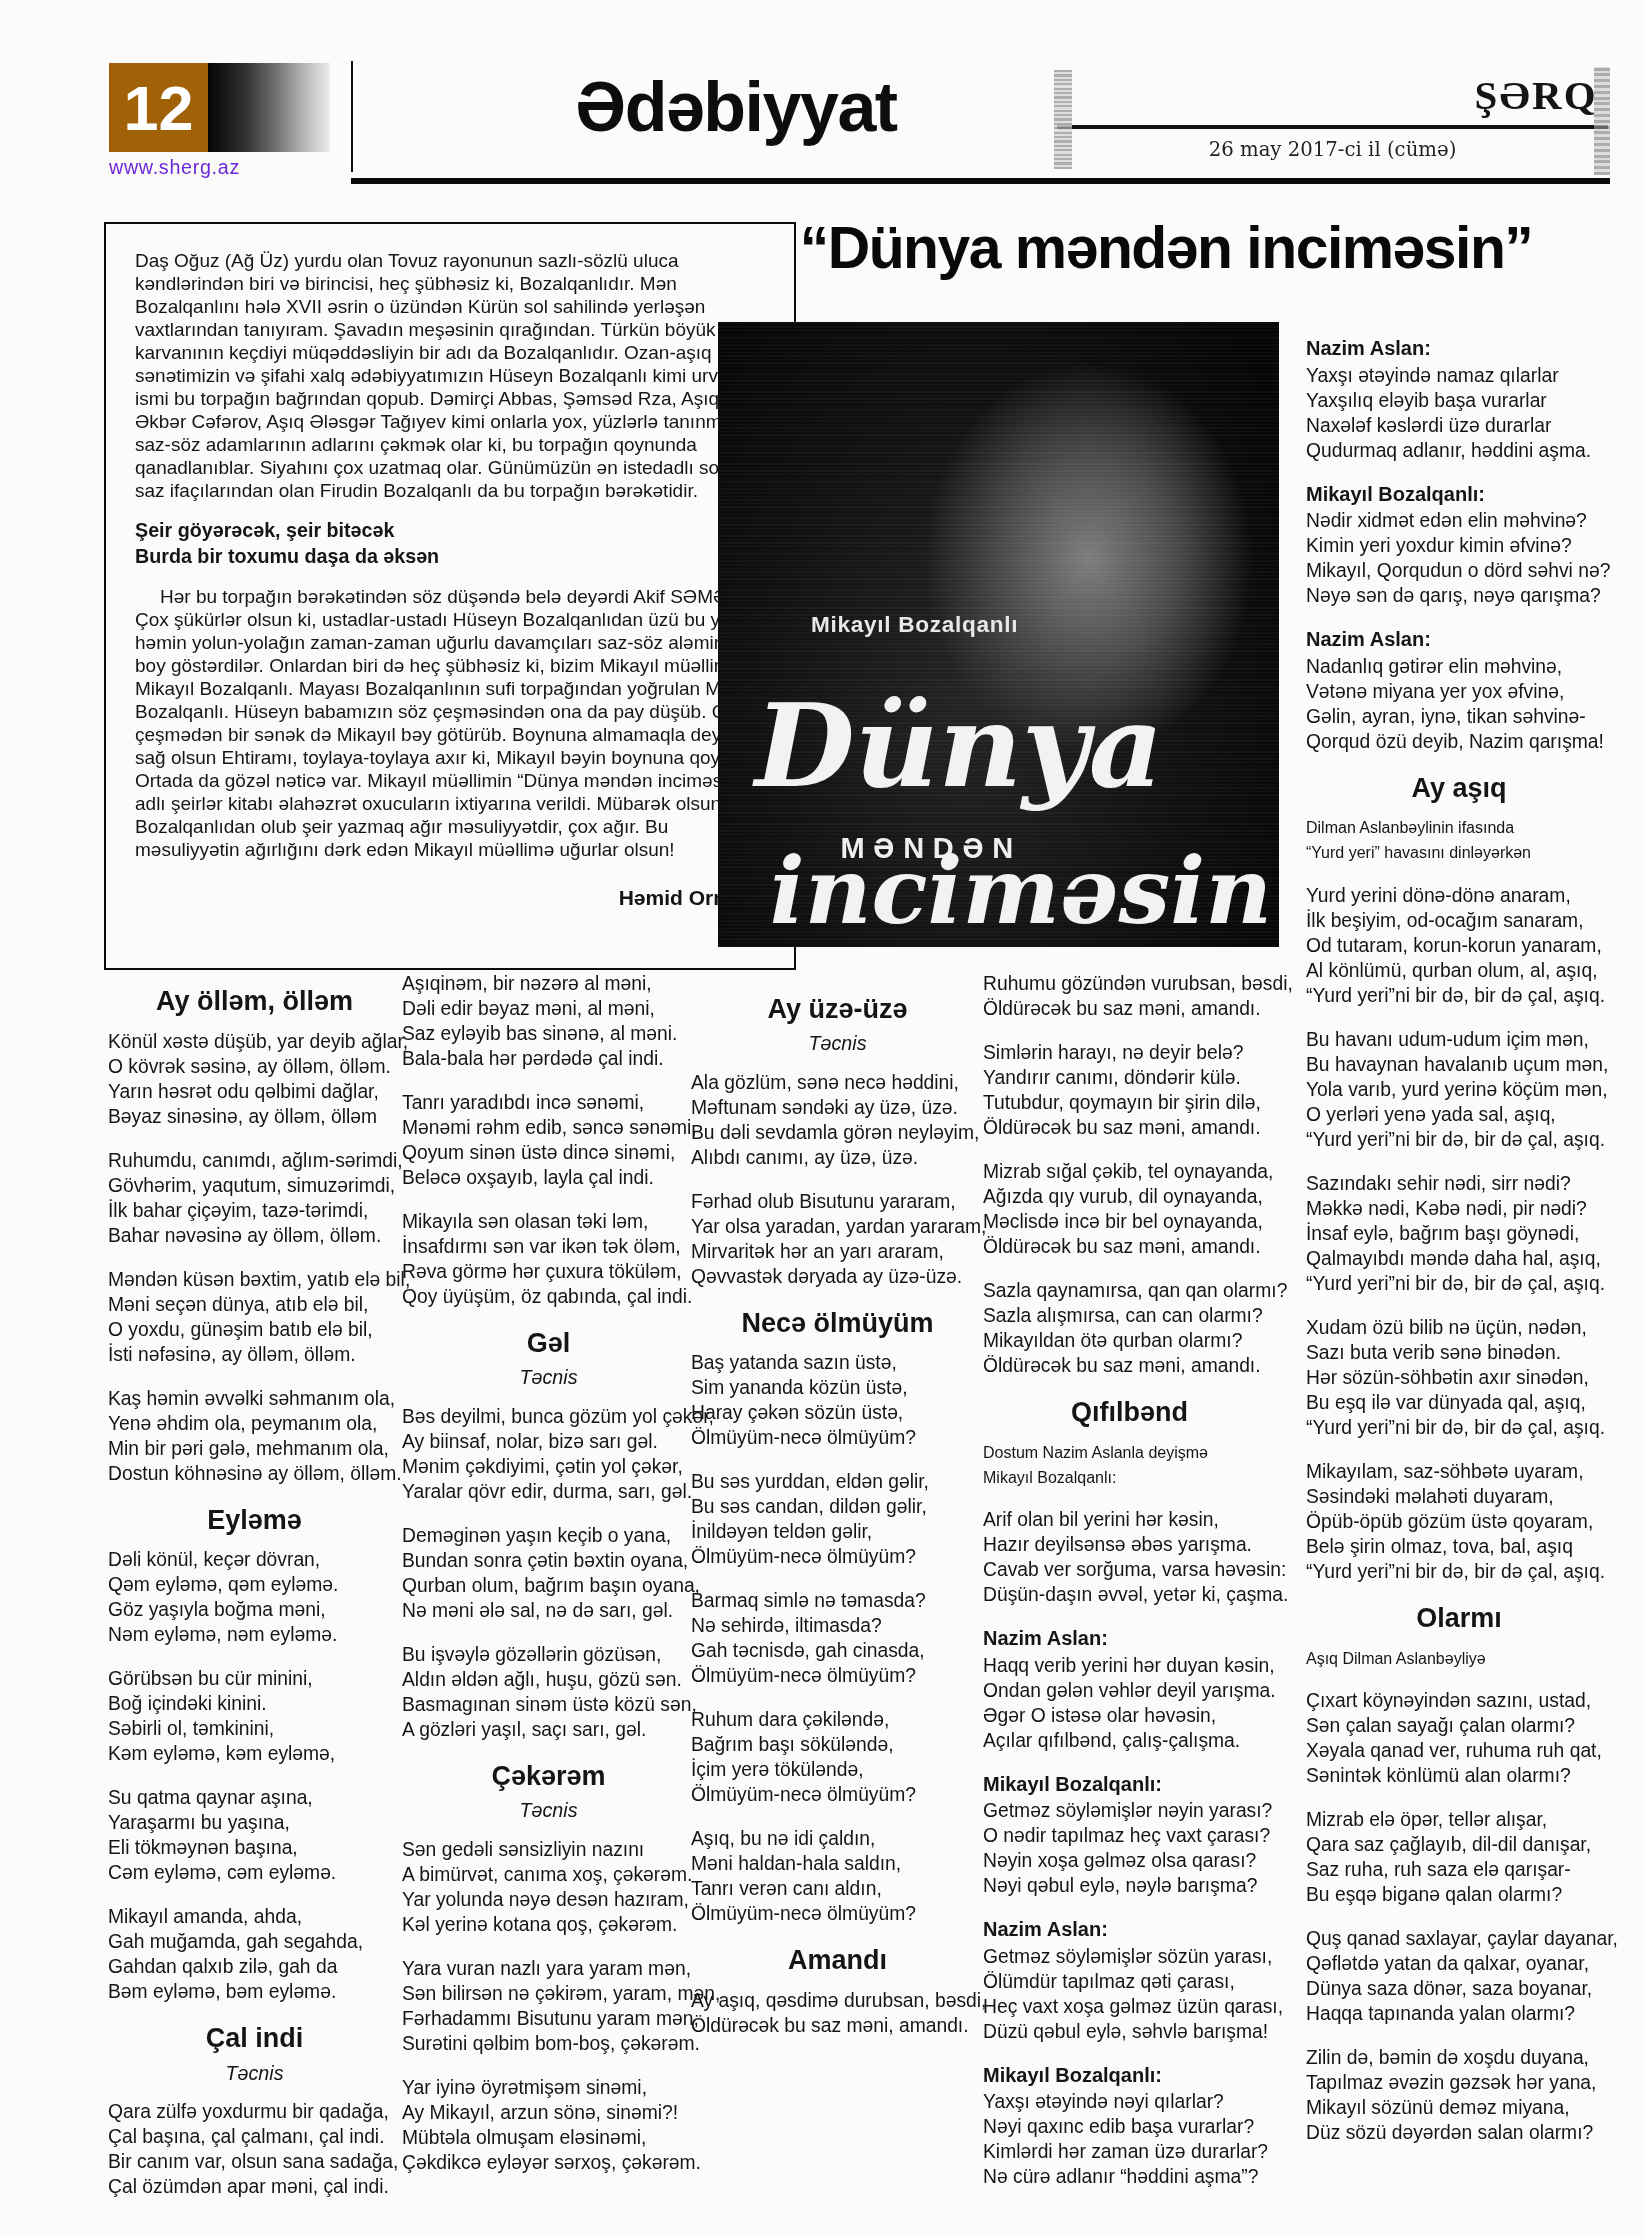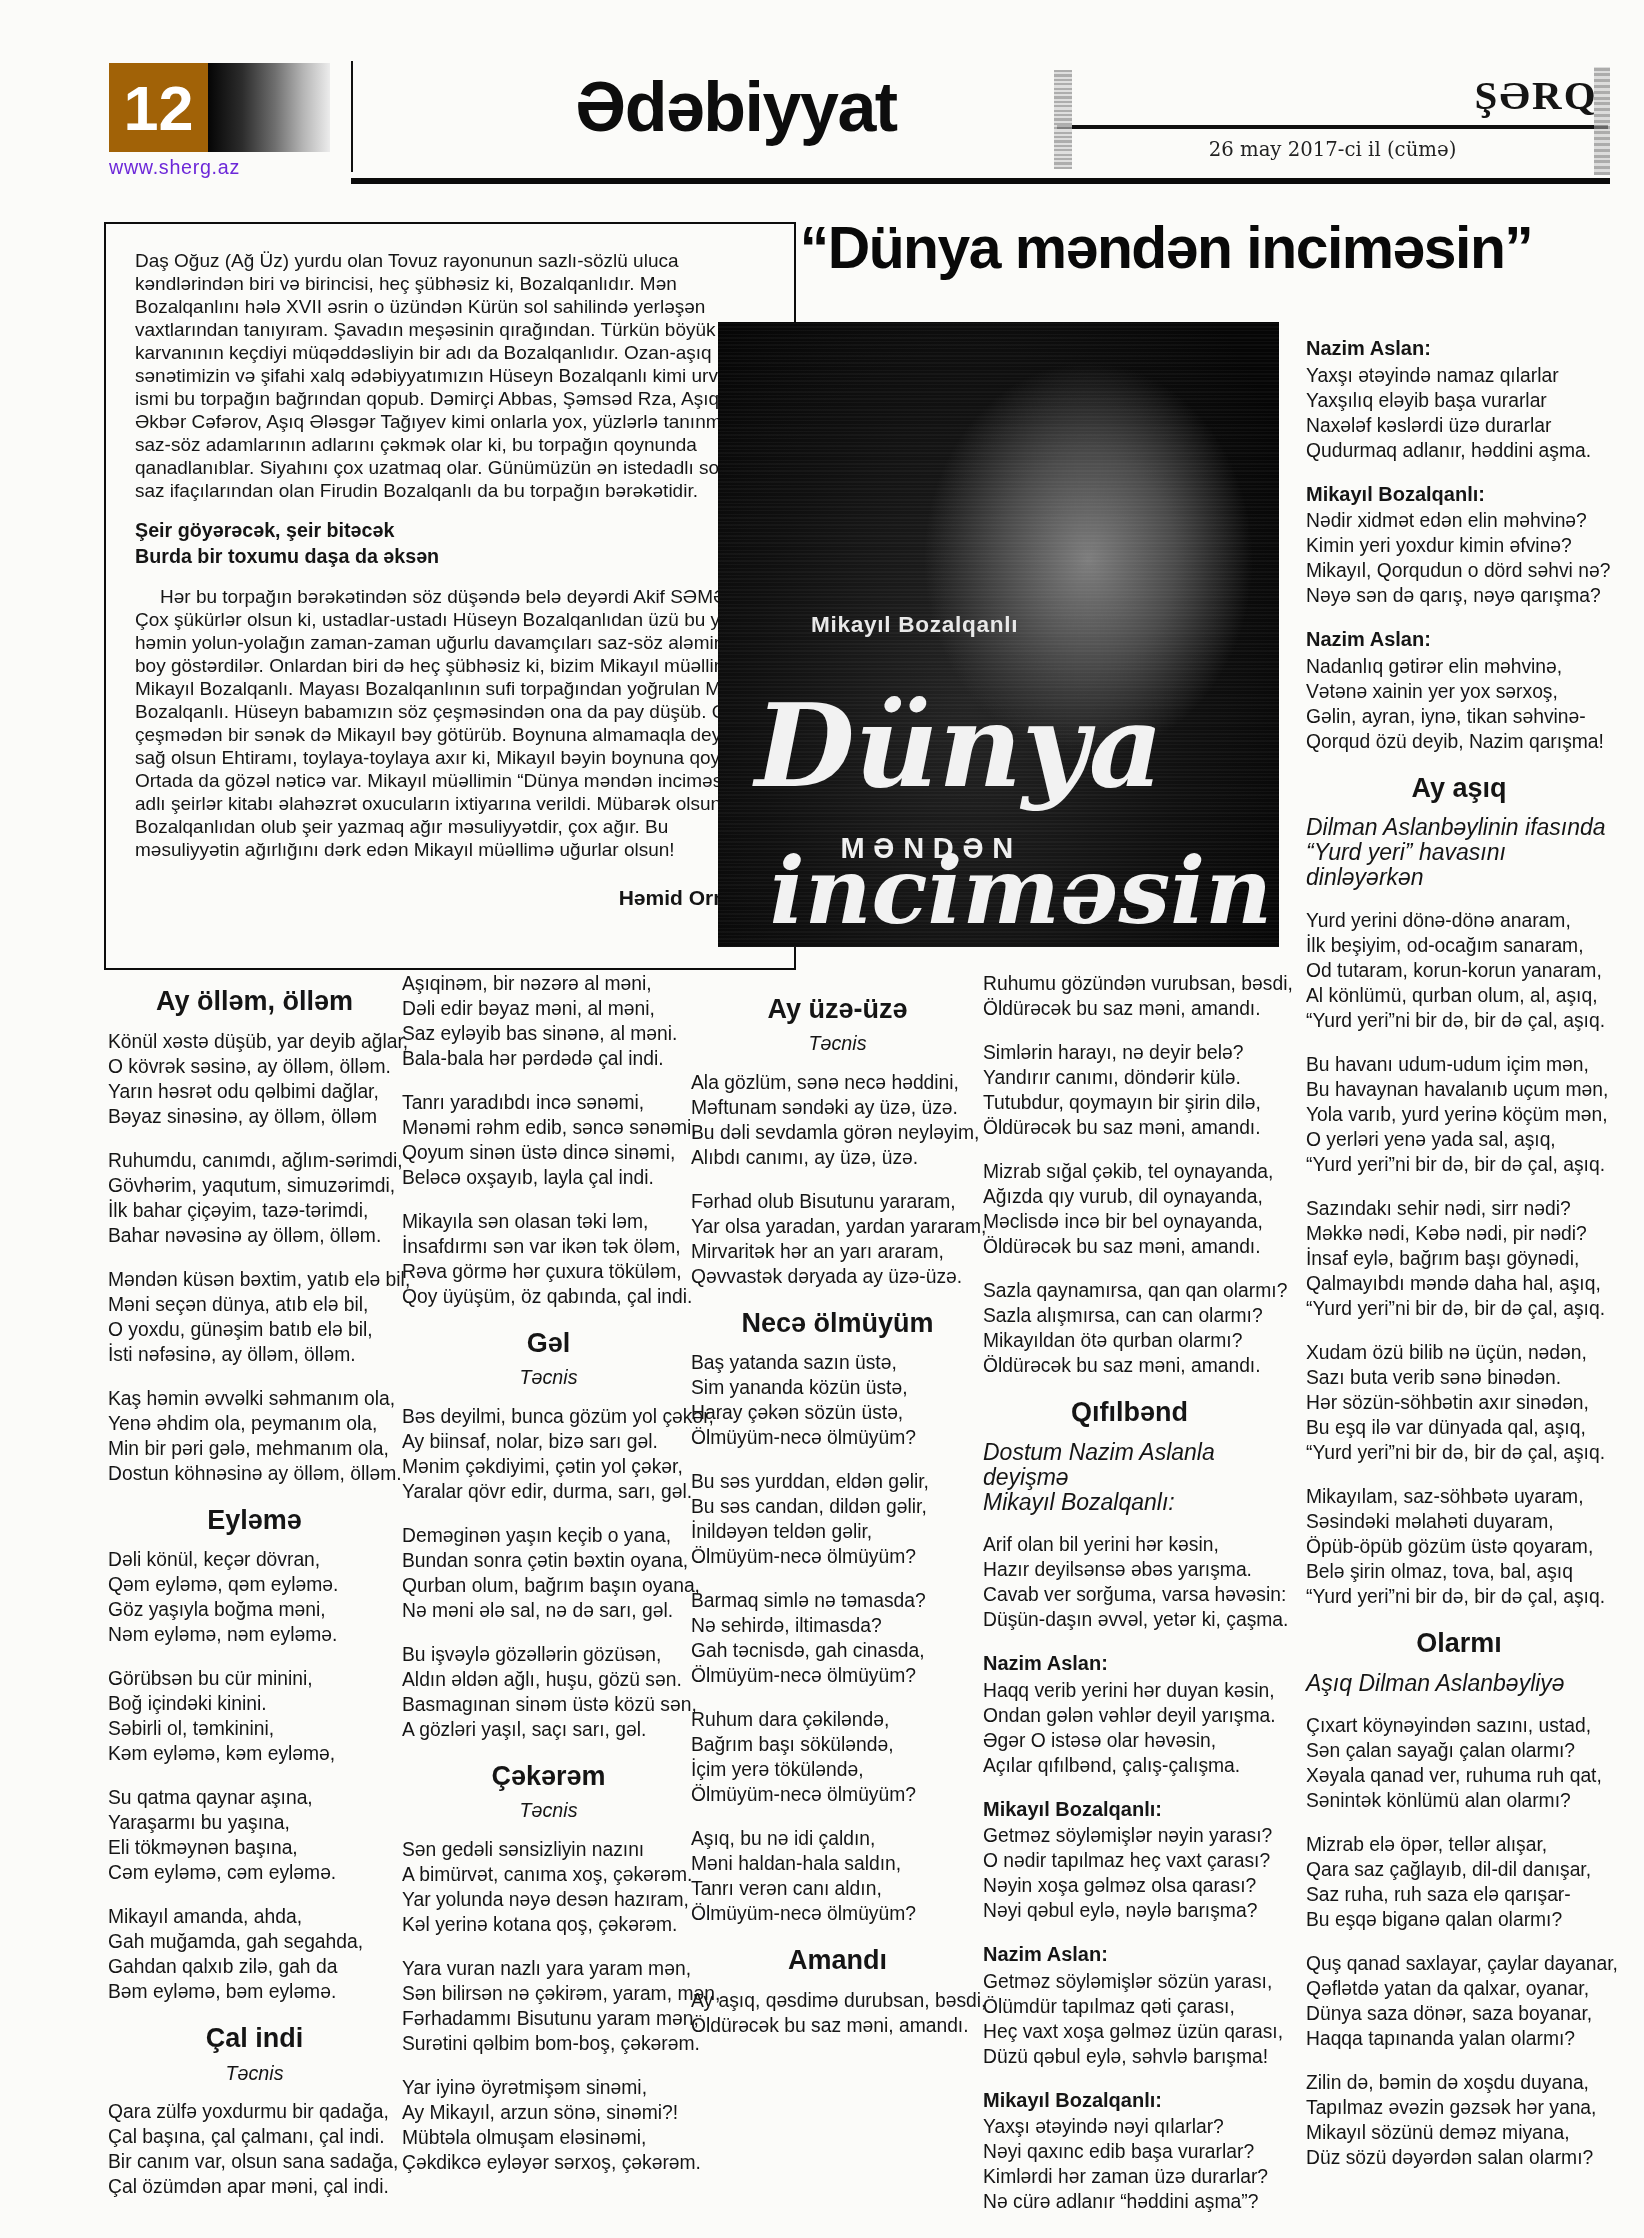--- a/index.html
+++ b/index.html
@@ -54,21 +54,21 @@
   
   .pcol { position:absolute; top:971px; width:293px; }
   #col1 { left:108px;margin-top:12px; }
   #col2 { left:402px; }
   #col3 { left:691px;margin-top:20px; }
   #col4 { left:983px; }
   #col5 { left:1306px; top:329px; width:306px; }
   .poem-title { text-align:center; font-size:27px; font-weight:bold; margin:16px 0 11.7px 0; letter-spacing:0; }
   .pcol > .poem-title:first-child { margin-top:2.9px; }
   .poem-subtitle { text-align:center; font-style:italic; font-size:19.7px; margin:-4.4px 0 14.6px 0; font-family:"Liberation Sans",sans-serif; }
-  .dedication { font-style:italic; font-size:23px; line-height:25px; margin:4.4px 0 17.5px 0; }
+  .dedication { font-size:16px; line-height:25px; margin:4.4px 0 17.5px 0; }
   .speaker { font-weight:bold; font-size:20px; margin:7.3px 0 1.5px 0; line-height:25px; }
   .stanza { margin-bottom:19px; }
   .poem-line { font-size:19.3px; line-height:25px; white-space:nowrap; }
 </style>
 </head>
 <body>
 
 <div class="page">
 
   <div class="pageno-box">
@@ -352,21 +352,21 @@
       <div class="speaker">Mikayıl Bozalqanlı:</div>
       <div class="stanza">
         <div class="poem-line">Nədir xidmət edən elin məhvinə?</div>
         <div class="poem-line">Kimin yeri yoxdur kimin əfvinə?</div>
         <div class="poem-line">Mikayıl, Qorqudun o dörd səhvi nə?</div>
         <div class="poem-line">Nəyə sən də qarış, nəyə qarışma?</div>
       </div>
       <div class="speaker">Nazim Aslan:</div>
       <div class="stanza">
         <div class="poem-line">Nadanlıq gətirər elin məhvinə,</div>
-        <div class="poem-line">Vətənə xainin yer yox sərxoş,</div>
+        <div class="poem-line">Vətənə miyana yer yox əfvinə,</div>
         <div class="poem-line">Gəlin, ayran, iynə, tikan səhvinə-</div>
         <div class="poem-line">Qorqud özü deyib, Nazim qarışma!</div>
       </div>
       <div class="poem-title">Ay aşıq</div>
       <div class="dedication">
         <div class="ded-line">Dilman Aslanbəylinin ifasında</div>
         <div class="ded-line">“Yurd yeri” havasını dinləyərkən</div>
       </div>
       <div class="stanza">
         <div class="poem-line">Yurd yerini dönə-dönə anaram,</div>

